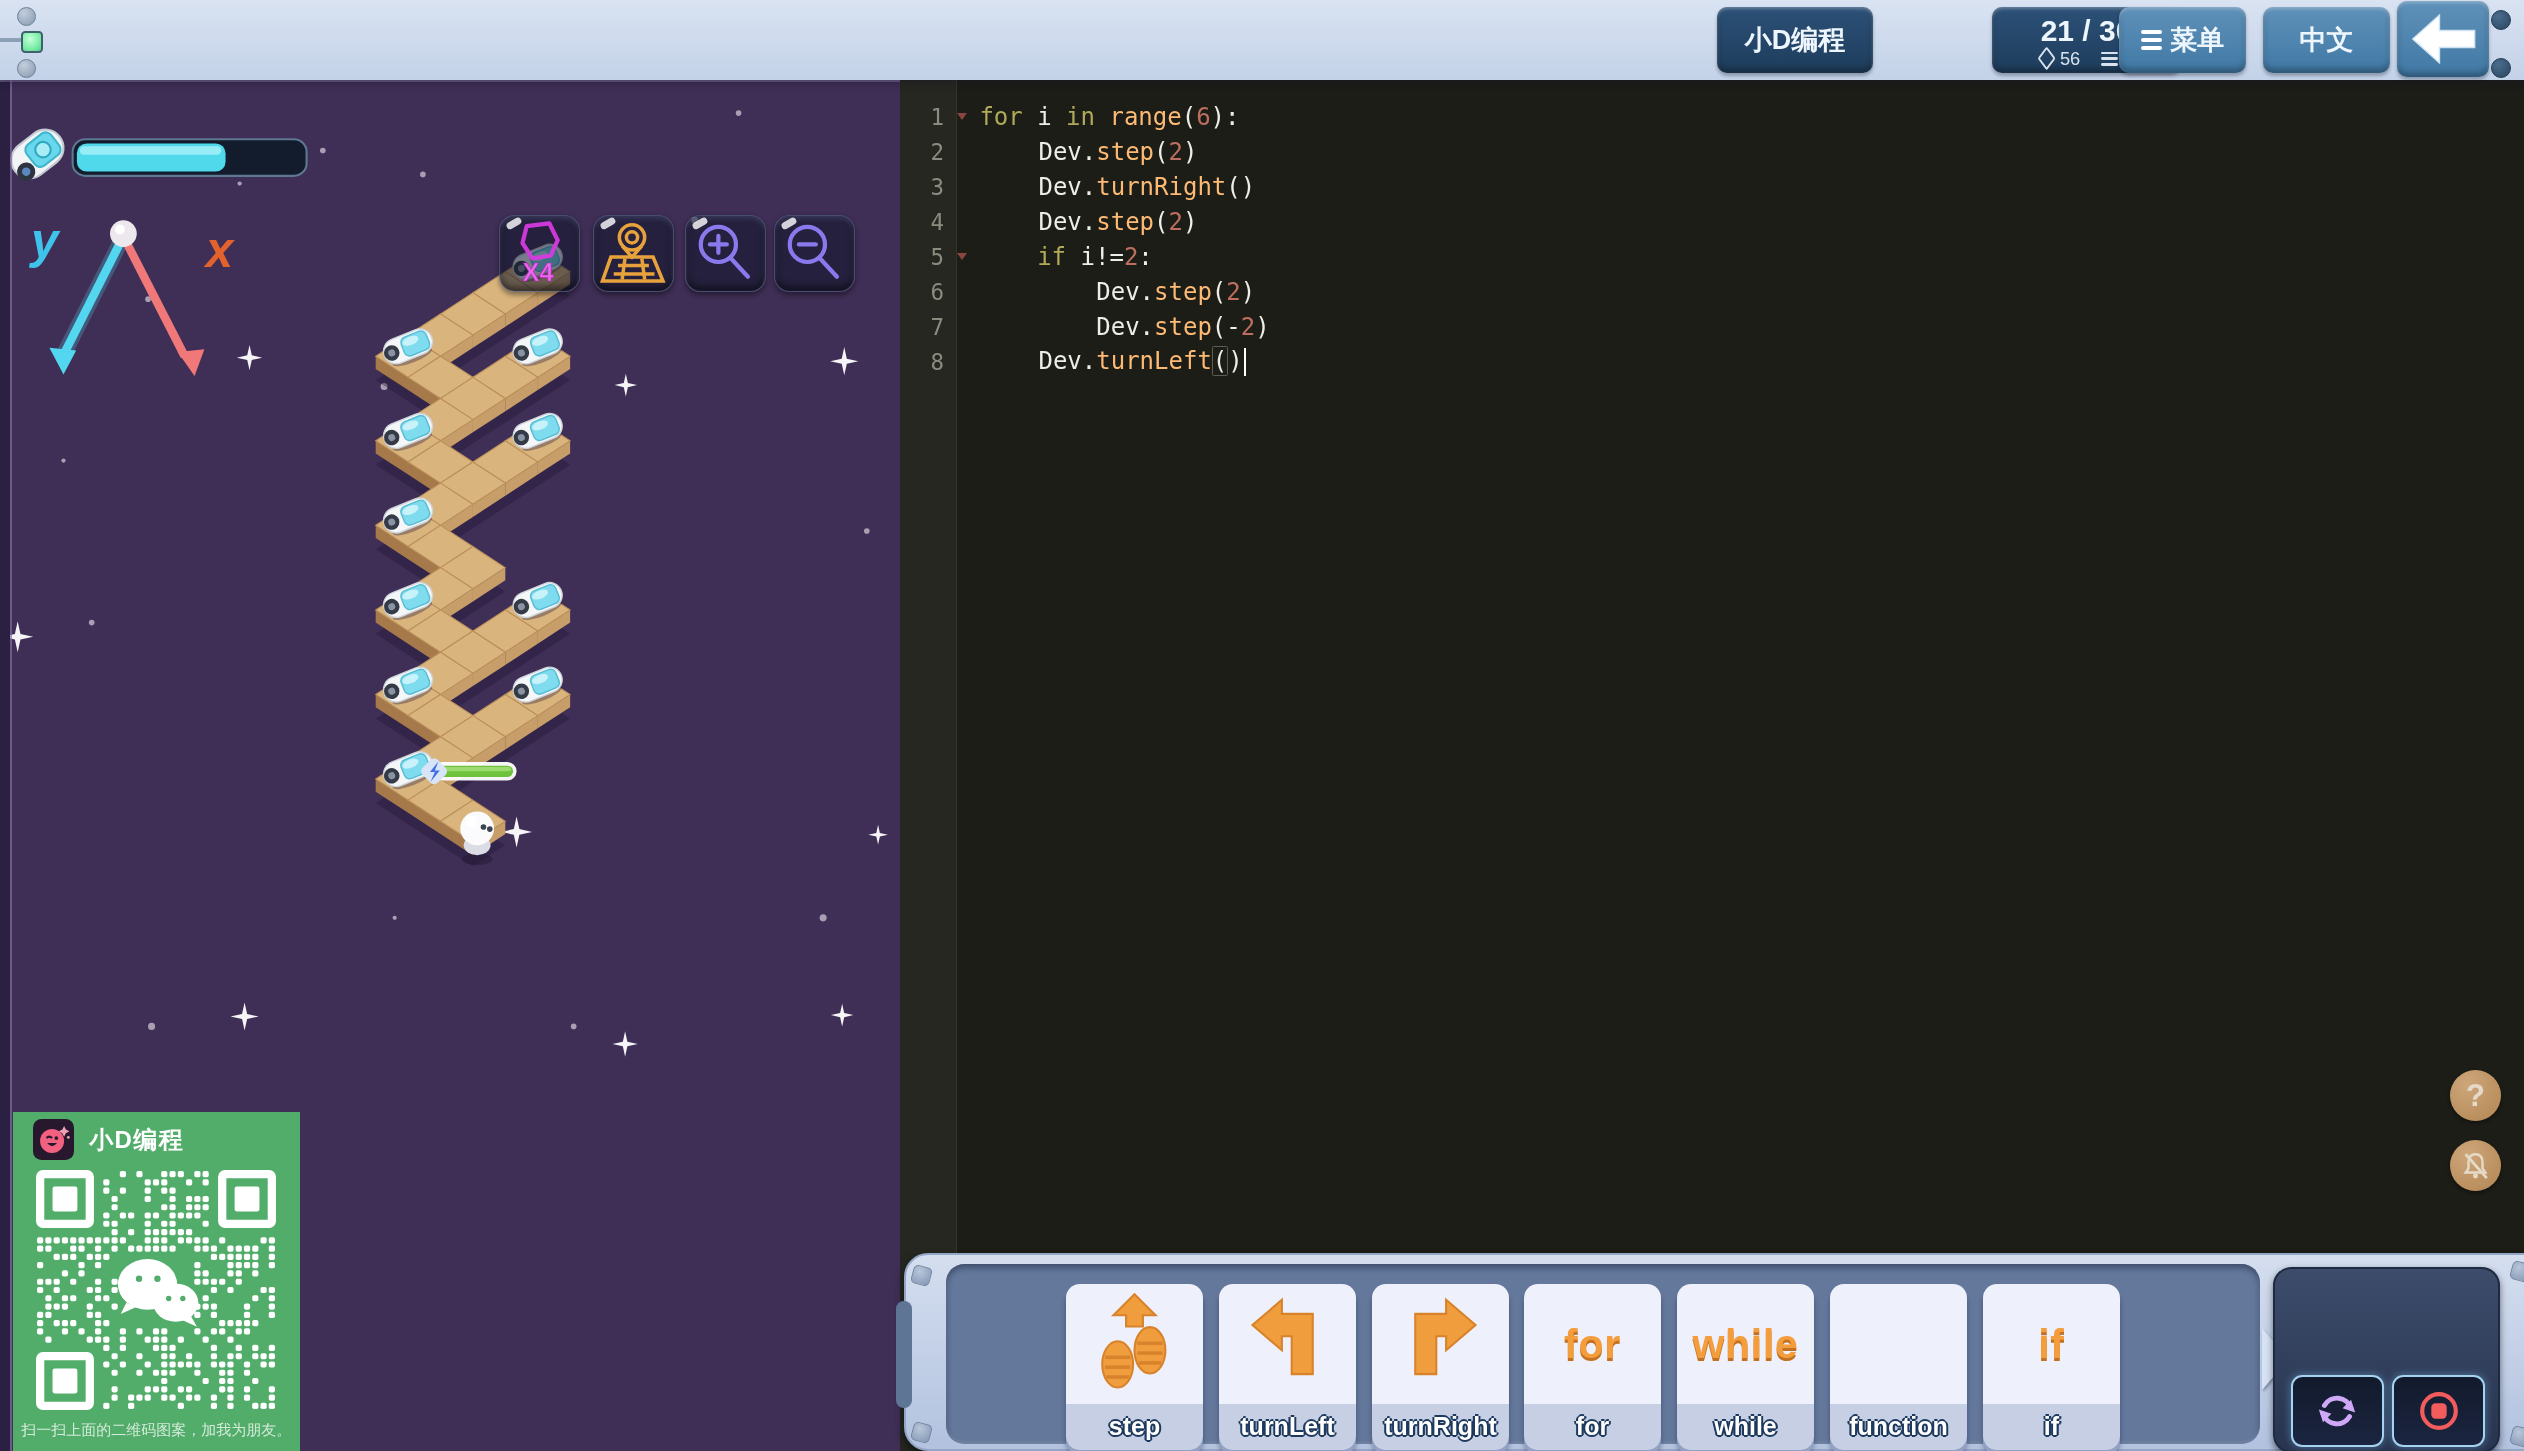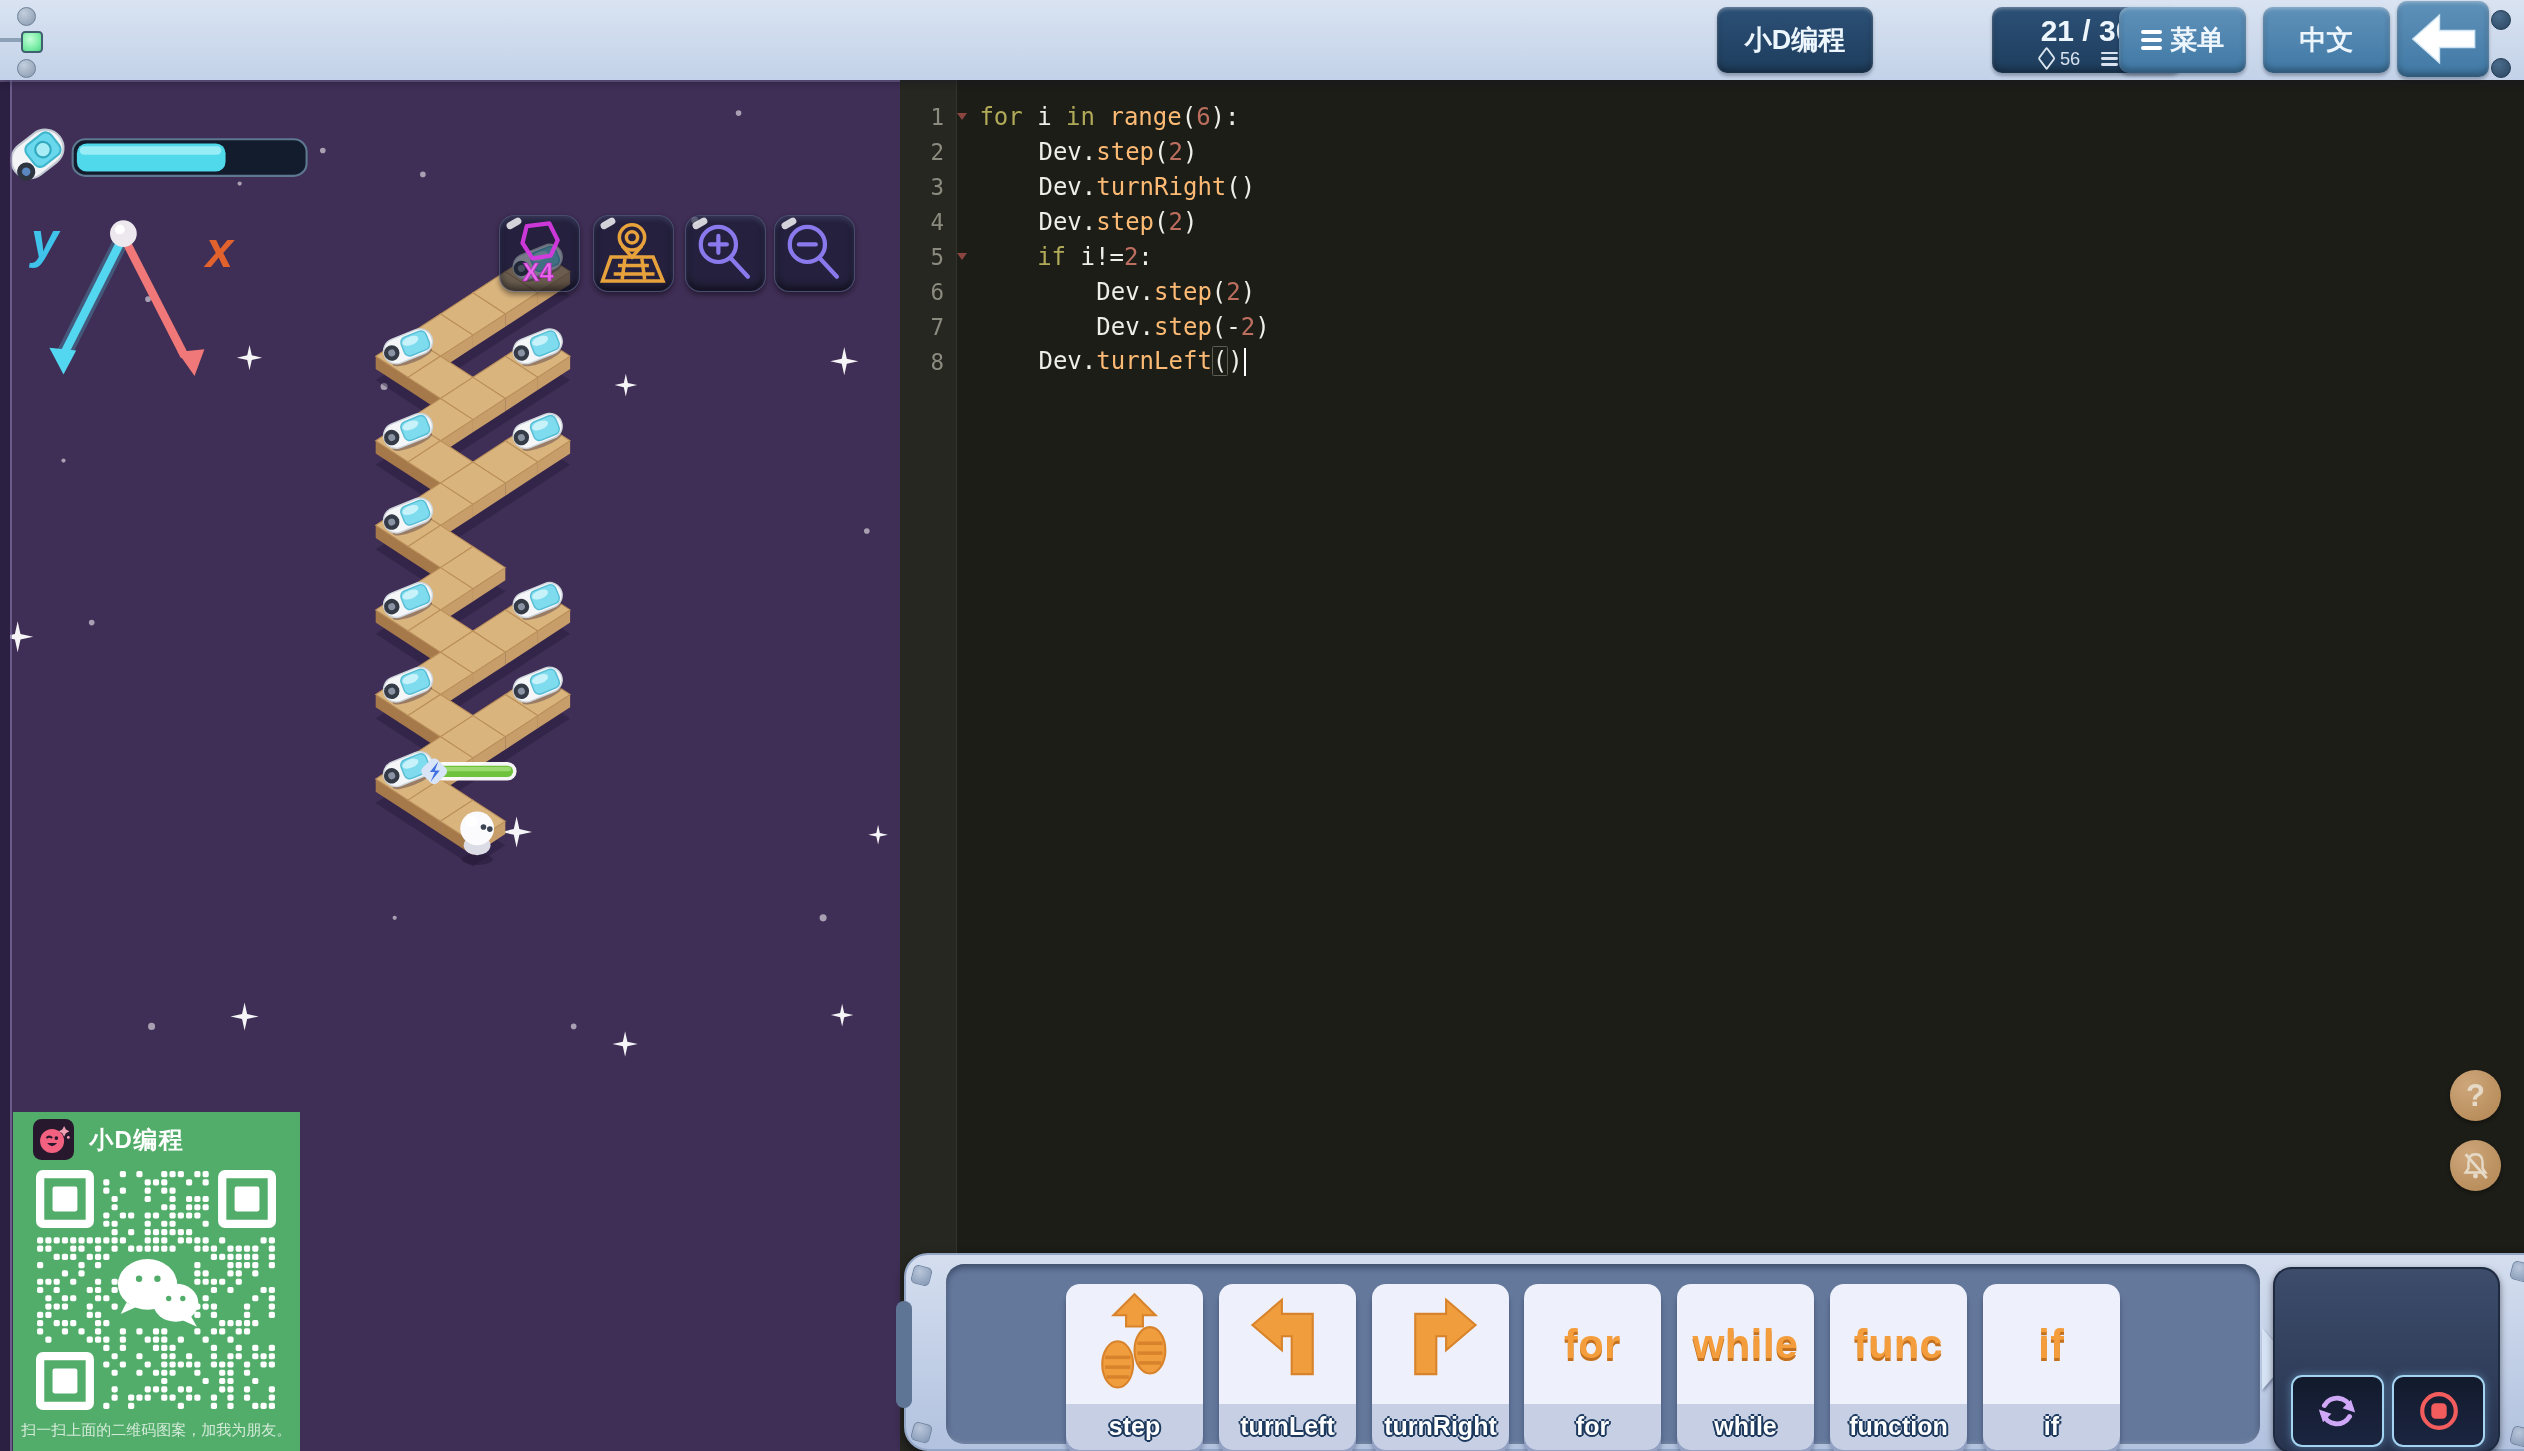--- a/index.html
+++ b/index.html
@@ -1000,23 +1000,20 @@
         </div>
         <div class="lbl">for</div>
       </div>
       <div class="card" style="left: 731px;">
         <div class="icz">
           <span class="glyph">while</span>
         </div>
         <div class="lbl">while</div>
       </div>
       <div class="card" style="left: 884px;">
-        <div class="icz">
-          <span class="glyph">func</span>
-        </div>
         <div class="lbl">function</div>
       </div>
       <div class="card" style="left: 1037px;">
         <div class="icz">
           <span class="glyph">if</span>
         </div>
         <div class="lbl">if</div>
       </div>
     </div>
   <div class="chevron"></div>

